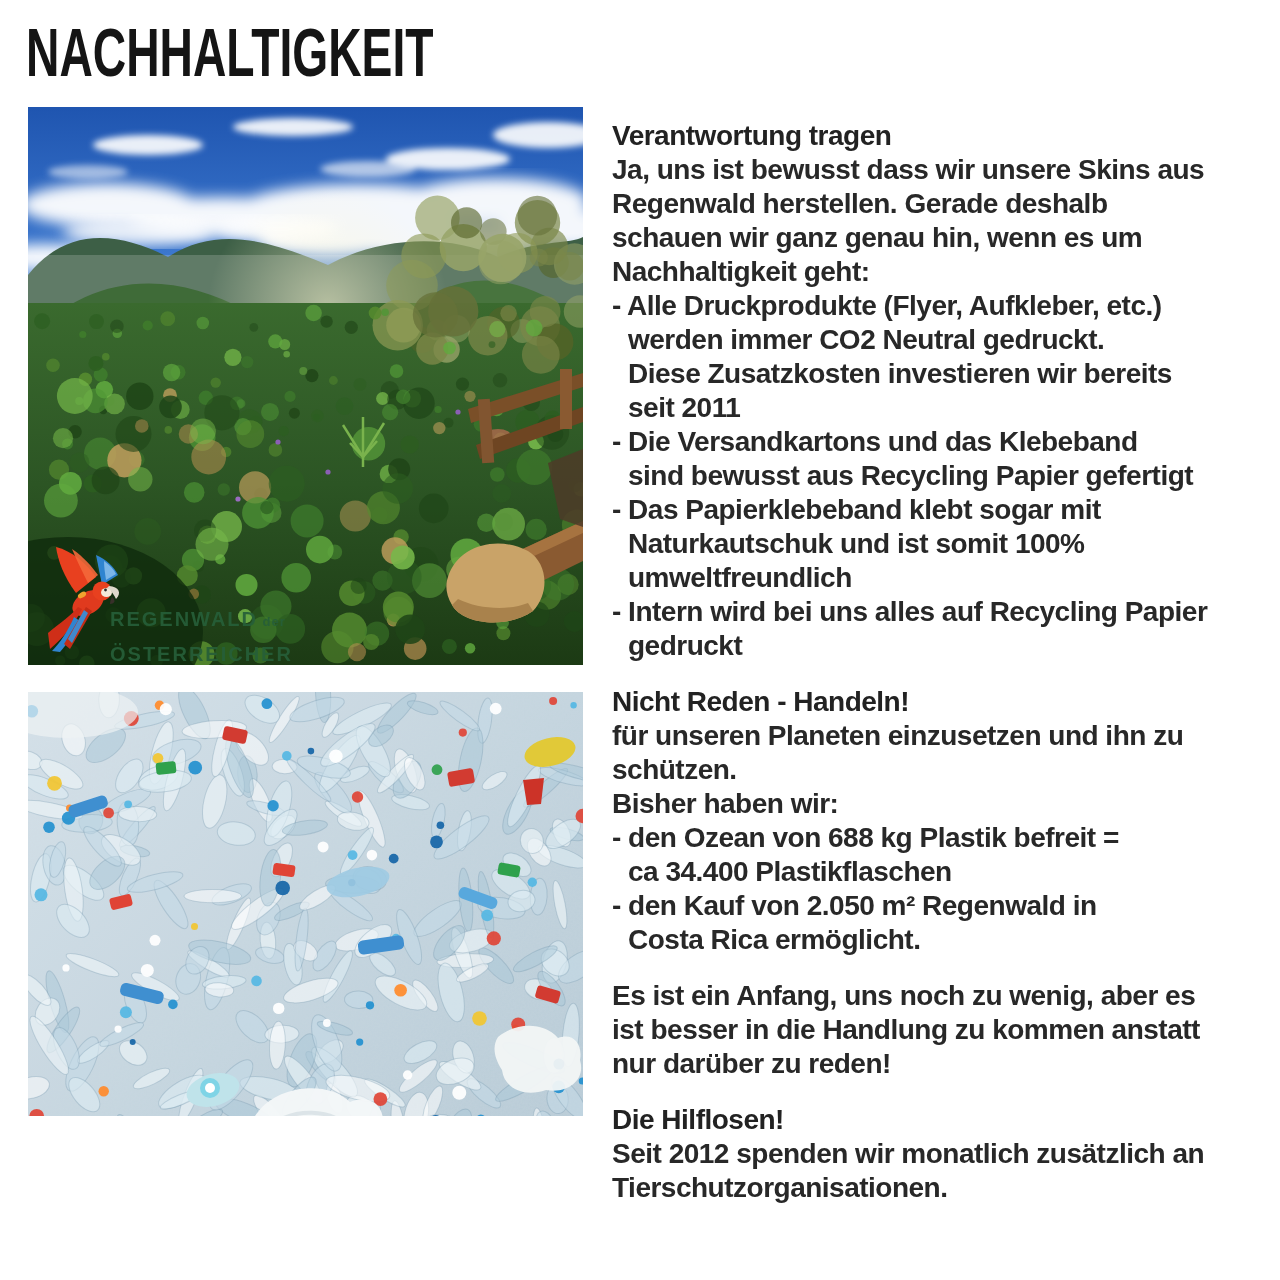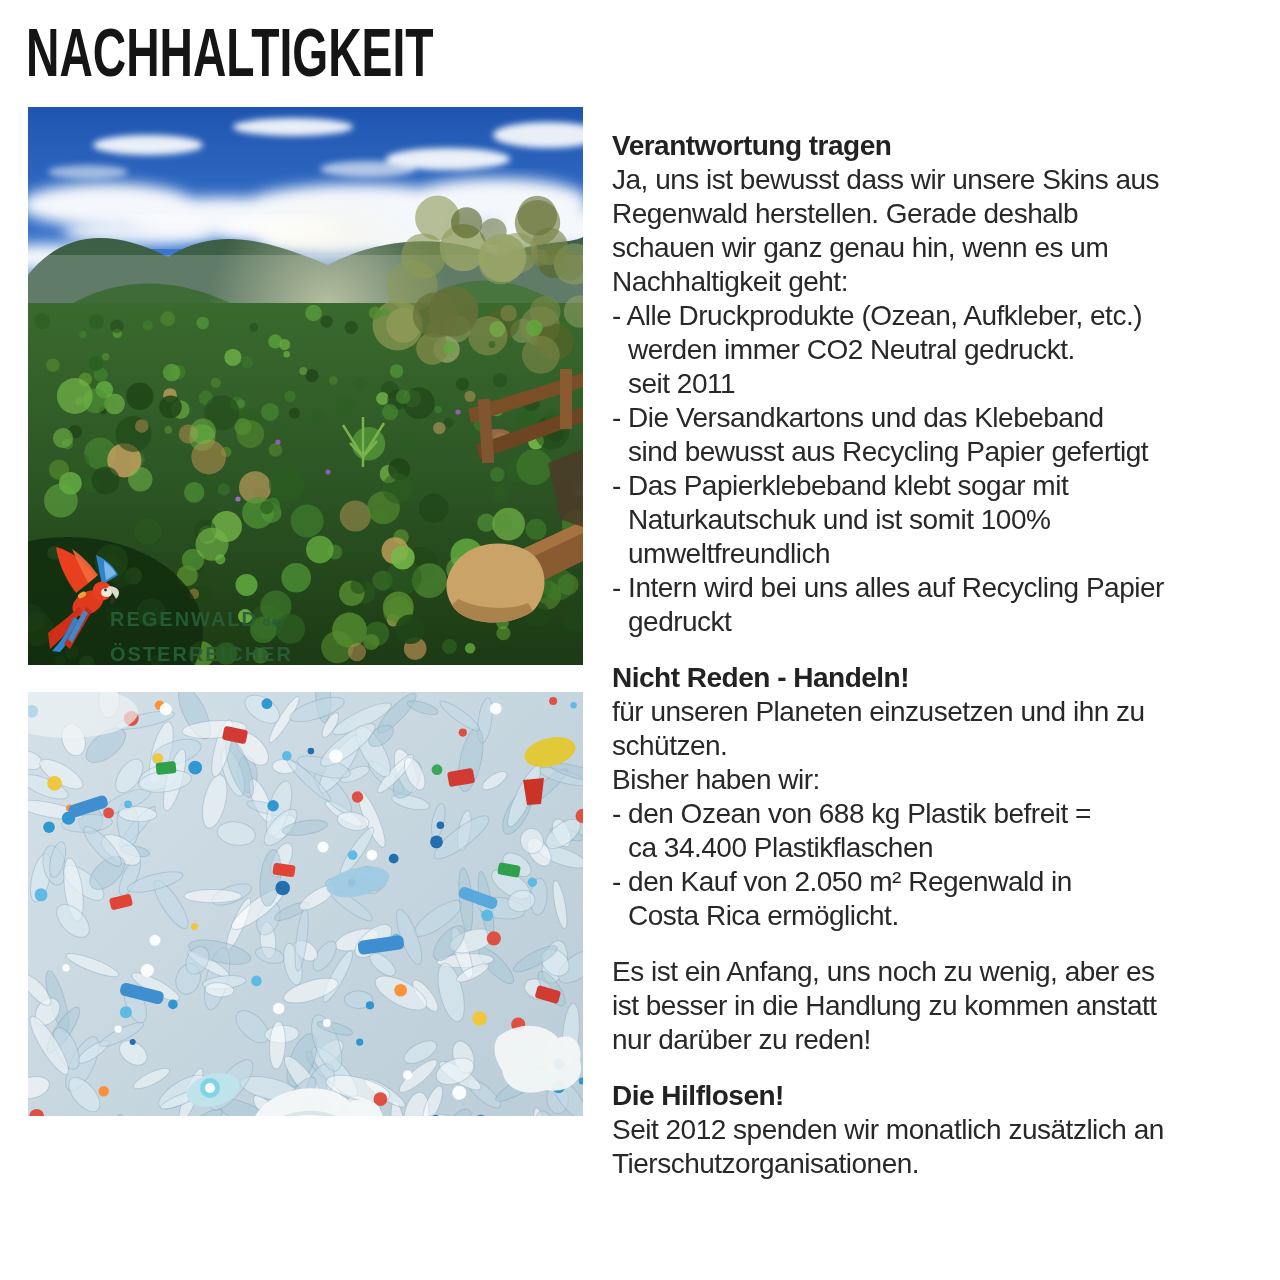--- a/index.html
+++ b/index.html
@@ -11,23 +11,23 @@
   .photo{position:absolute;overflow:hidden;}
   .photo.rainforest{left:28px;top:107px;width:555px;height:558px;}
   .photo.plastic{left:28px;top:692px;width:555px;height:400px;}
   .photo svg.bg{position:absolute;left:0;top:0;}
   .rw-logo-text{position:absolute;left:82px;top:496px;color:rgba(38,94,56,.92);
     font-weight:bold;font-size:20px;letter-spacing:2px;line-height:33px;white-space:nowrap;}
   .rw-logo-text .der{font-size:13px;letter-spacing:1px;font-weight:bold;}
   .parrot{position:absolute;left:18px;top:438px;}
   .pb-logo{position:absolute;left:6px;top:484px;}
   .col{position:absolute;left:612px;top:117px;width:665px;}
-  .sec{margin:12px 0 22px 0;}
+  .sec{margin:2px 0 22px 0;}
   .h{font-size:28px;line-height:34px;font-weight:bold;letter-spacing:-0.5px;color:#222;}
-  .line{font-size:28px;line-height:34px;letter-spacing:-0.5px;color:#282828;}
+  .line{font-size:28px;line-height:34px;letter-spacing:-0.5px;color:#282828;font-weight:bold;}
   .line.ind{padding-left:16px;}
 </style>
 </head>
 <body>
 
 <div class="page">
 
   <div class="title">NACHHALTIGKEIT</div>
 
   <figure class="photo rainforest">
@@ -824,22 +824,23 @@
   </figure>
 
   <div class="col">
     <section class="sec">
       <div class="h">Verantwortung tragen</div>
       <div>
           <div class="line">Ja, uns ist bewusst dass wir unsere Skins aus</div>
           <div class="line">Regenwald herstellen. Gerade deshalb</div>
           <div class="line">schauen wir ganz genau hin, wenn es um</div>
           <div class="line">Nachhaltigkeit geht:</div>
-          <div class="line">- Alle Druckprodukte (Ozean, Aufkleber, etc.)</div>
+          <div class="line">- Alle Druckprodukte (Flyer, Aufkleber, etc.)</div>
           <div class="line ind">werden immer CO2 Neutral gedruckt.</div>
+          <div class="line ind">Diese Zusatzkosten investieren wir bereits</div>
           <div class="line ind">seit 2011</div>
           <div class="line">- Die Versandkartons und das Klebeband</div>
           <div class="line ind">sind bewusst aus Recycling Papier gefertigt</div>
           <div class="line">- Das Papierklebeband klebt sogar mit</div>
           <div class="line ind">Naturkautschuk und ist somit 100%</div>
           <div class="line ind">umweltfreundlich</div>
           <div class="line">- Intern wird bei uns alles auf Recycling Papier</div>
           <div class="line ind">gedruckt</div>
         </div>
     </section>

